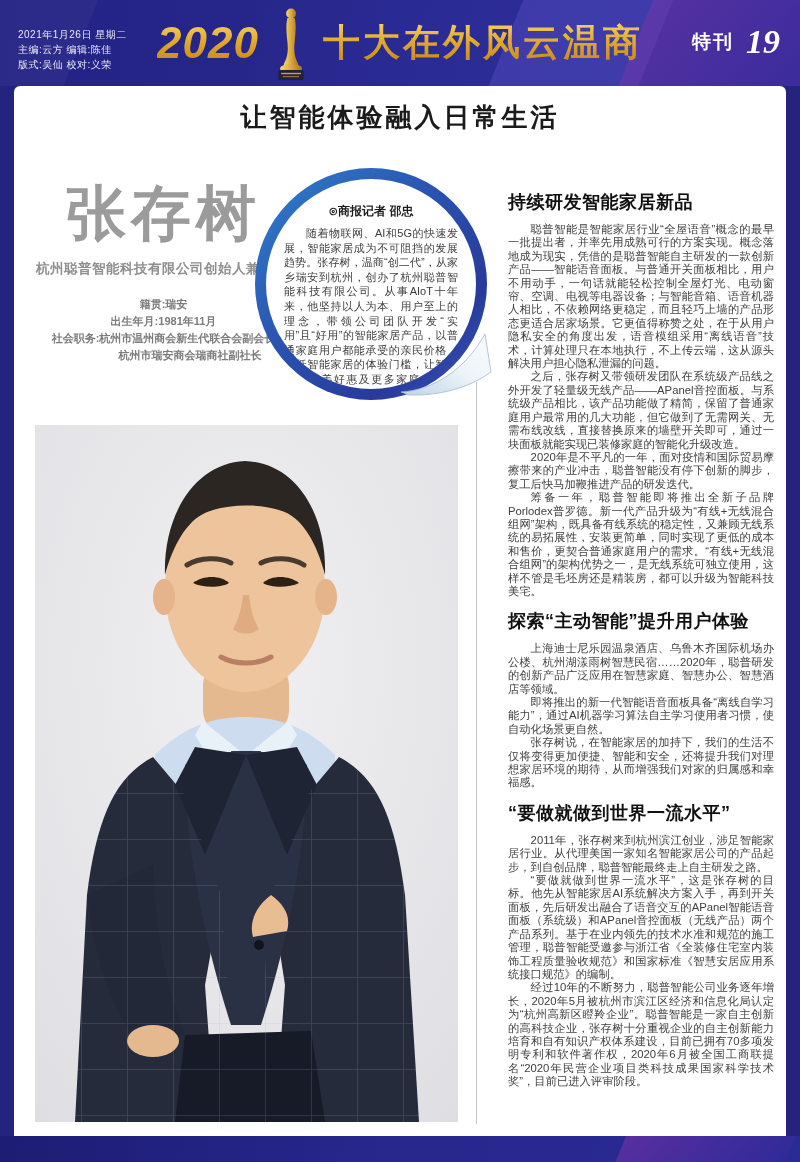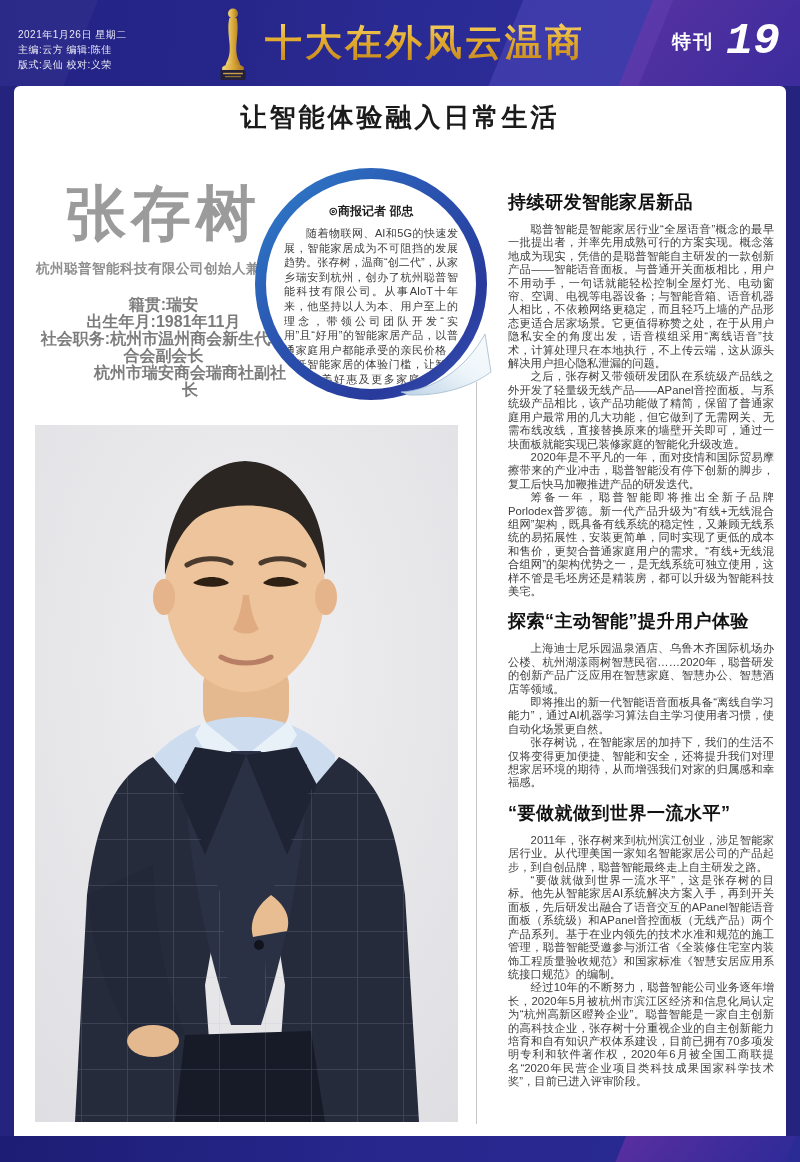--- a/index.html
+++ b/index.html
@@ -41,21 +41,21 @@
     background:linear-gradient(180deg,#f6d469 5%,#e3ab2e 45%,#c3851c 95%);
     -webkit-background-clip:text; background-clip:text; color:transparent;
   }
   .brand .year { font-size:44px; letter-spacing:1px; font-style:italic; }
   .brand .bigtitle { font-size:37px; letter-spacing:3px; }
   .trophy { height:84px; width:36px; margin-top:2px; }
   .edition {
     position:absolute; right:20px; top:22px; display:flex; align-items:center; gap:12px; color:#fff;
   }
   .edition .ed-label { font-size:19px; font-weight:bold; letter-spacing:2px; }
-  .edition .ed-num { font-family:Liberation Mono, monospace; font-style:italic; font-size:45px; font-weight:bold; line-height:40px; }
+  .edition .ed-num { font-family:Liberation Serif, serif; font-style:italic; font-size:34px; font-weight:bold; line-height:40px; }
 
   
   .pagefoot {
     position:absolute; left:0; bottom:0; width:800px; height:26px;
     background:linear-gradient(100deg,#1d1d74 0%,#26268c 45%,#2b2b96 100%);
     overflow:hidden;
   }
   .pagefoot .fband {
     position:absolute; left:620px; top:-5px; width:170px; height:40px;
     background:linear-gradient(115deg, rgba(120,50,170,0.6), rgba(60,40,160,0.2)); transform:skewX(-22deg);
@@ -69,21 +69,21 @@
 
   .headline {
     position:absolute; left:0; top:14px; width:100%;
     text-align:center; font-size:26px; font-weight:900; color:#1b1b1b; letter-spacing:3px;
   }
 
   
   .profile { position:absolute; left:22px; top:96px; width:255px;text-align:center; }
   .p-name { font-size:60px; font-weight:900; color:#9b9b9b; letter-spacing:5px; line-height:64px; }
   .p-role { margin-top:14px; font-size:13.5px; font-weight:bold; color:#8f8f8f; letter-spacing:.5px; }
-  .p-details { margin-top:18px; font-size:16px; color:#7c7c7c; line-height:17px; font-weight:bold; }
+  .p-details { margin-top:18px; font-size:11px; color:#7c7c7c; line-height:17px; font-weight:bold; }
   .p-details .indent { padding-left:53px; }
 
   
   .badge {
     position:absolute; left:241px; top:82px; width:232px; height:232px; border-radius:50%;
     background:linear-gradient(135deg,#2f80cc 0%,#2a51ae 45%,#283a9c 75%,#3a57b8 100%);
   }
   .badge-inner {
     position:absolute; left:11px; top:11px; width:210px; height:210px; border-radius:50%;
     background:#fff; padding:24px 18px 0 18px; overflow:hidden;
@@ -114,20 +114,21 @@
   <div class="band1"></div>
   <div class="band2"></div>
 
   <div class="meta">
     <div>2021年1月26日 星期二</div>
     <div>主编:云方 编辑:陈佳</div>
     <div>版式:吴仙 校对:义荣</div>
   </div>
 
   <div class="brand">
+    <span class="year gold-txt">2020</span>
     <svg class="trophy" viewBox="0 0 40 84">
       <defs>
         <linearGradient id="goldg" x1="0" y1="0" x2="1" y2="0">
           <stop offset="0" stop-color="#f4d77b"></stop>
             <stop offset="0.5" stop-color="#d9a93c"></stop>
             <stop offset="1" stop-color="#a9771d"></stop>
         </linearGradient>
       </defs>
       <circle cx="20" cy="8" r="5.5" fill="url(#goldg)"></circle>
       <path d="M16 13 C14 20 15 30 16 40 C17 50 16 56 13 62 C11 66 12 68 16 68 L24 68 C28 68 29 66 27 62 C24 56 23 50 24 40 C25 30 26 20 24 13 Z" fill="url(#goldg)"></path>

